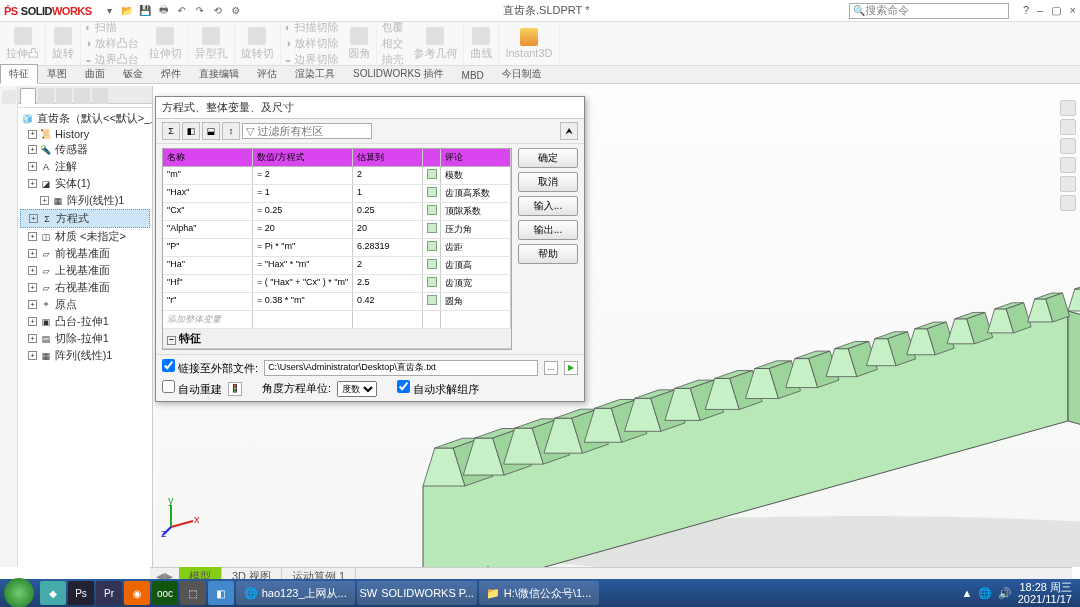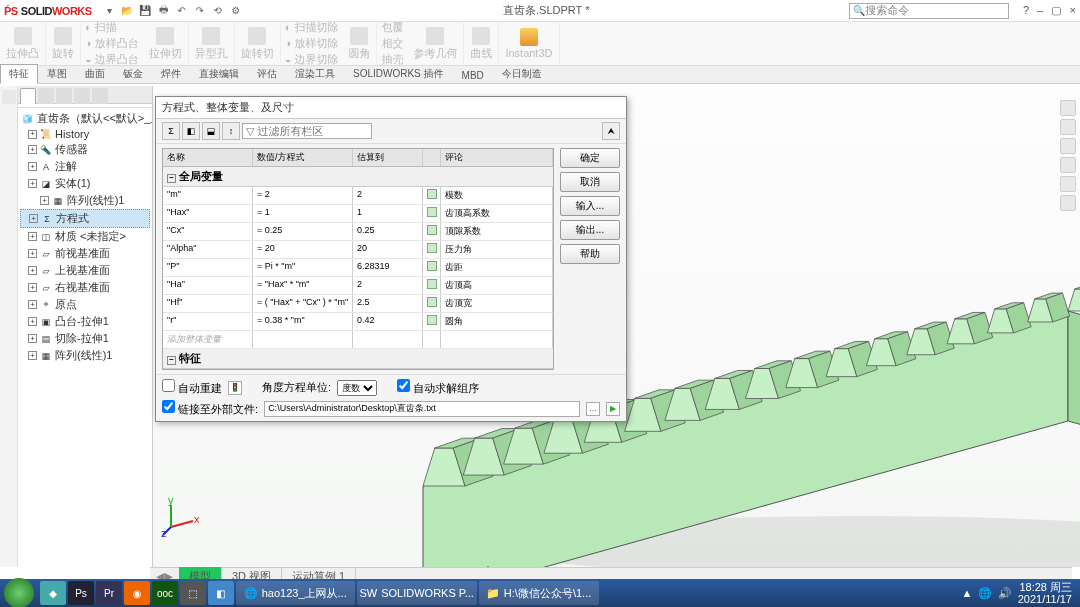--- a/index.html
+++ b/index.html
@@ -33,37 +33,37 @@
 .tree{flex:1;padding:2px;overflow:hidden}
 .tree-item{display:flex;align-items:center;gap:3px;padding:1px 2px;color:#333;font-size:10px;white-space:nowrap}
 .tree-item.sel{background:#cde6f7;border:1px dotted #5a9bd4}
 .tree-ic{width:12px;height:12px;flex-shrink:0;display:inline-flex;align-items:center;justify-content:center;font-size:9px}
 .tgl{width:9px;height:9px;border:1px solid #888;display:inline-flex;align-items:center;justify-content:center;font-size:8px;line-height:1;flex-shrink:0}
 .gfx{flex:1;background:linear-gradient(#fdfdfd,#f5f7f5);position:relative;overflow:hidden}
 .triad{position:absolute;left:8px;bottom:30px;width:40px;height:40px}
 .triad svg{width:100%;height:100%}
 .bot-tabs{position:absolute;left:150px;right:8px;bottom:22px;height:18px;background:#f0f0f0;border-top:1px solid #ccc;display:flex;align-items:center;gap:0;font-size:10px}
 .bot-tab{padding:2px 10px;border-right:1px solid #ccc;color:#555}
-.bot-tab.act{background:#22c55e;border-top:1px solid #fff;margin-top:-1px}
+.bot-tab.act{background:#84cc16;border-top:1px solid #fff;margin-top:-1px}
 .status{position:absolute;left:0;right:0;bottom:14px;height:8px;font-size:9px;color:#666;padding:0 4px;display:flex;justify-content:space-between}
 .taskbar{position:absolute;left:0;right:0;bottom:0;height:28px;background:linear-gradient(#2a5a9e,#1e3f6e);display:flex;align-items:center;padding:0 4px;gap:2px}
 .tb-btn{height:24px;min-width:26px;border-radius:2px;display:flex;align-items:center;justify-content:center;color:#fff;font-size:10px}
 .tb-start{width:30px;height:30px;border-radius:50%;background:radial-gradient(#6fcf6f,#1a6e1a);margin-right:4px}
 .tb-task{background:rgba(255,255,255,.15);padding:0 8px;gap:4px;max-width:120px;overflow:hidden;white-space:nowrap}
 .tb-tray{margin-left:auto;display:flex;align-items:center;gap:6px;color:#fff;font-size:9px;padding-right:4px}
 .tb-clock{text-align:right;line-height:1.1}
 
-.dlg{position:absolute;left:155px;top:96px;width:472px;background:#f4f4f4;border:1px solid #888;box-shadow:2px 2px 6px rgba(0,0,0,.3);font-size:10px}
+.dlg{position:absolute;left:155px;top:96px;width:430px;background:#f4f4f4;border:1px solid #888;box-shadow:2px 2px 6px rgba(0,0,0,.3);font-size:10px}
 .dlg-title{background:#fff;padding:3px 6px;border-bottom:1px solid #ccc;color:#333}
 .dlg-tb{display:flex;align-items:center;gap:2px;padding:3px 6px;border-bottom:1px solid #ddd}
 .dlg-tbtn{width:18px;height:18px;border:1px solid #bbb;background:#eee;display:flex;align-items:center;justify-content:center;font-size:9px}
 .dlg-filter{flex:1;max-width:130px;height:16px;border:1px solid #aaa;padding:0 3px;display:flex;align-items:center;gap:3px;color:#777;background:#fff}
 .dlg-body{display:flex;gap:6px;padding:4px 6px}
 .eq-tbl{flex:1;border:1px solid #aaa;background:#fff}
-.eq-hdr{display:flex;background:#e5e5e5;border-bottom:1px solid #bbb}
+.eq-hdr{display:flex;background:#d946ef;border-bottom:1px solid #bbb}
 .eq-hdr>div,.eq-row>div{border-right:1px solid #ccc;padding:2px 4px;font-size:9px;overflow:hidden;white-space:nowrap}
 .eq-row{display:flex;border-bottom:1px solid #e4e4e4}
 .c-name{width:90px}.c-val{width:100px}.c-calc{width:70px}.c-chk{width:18px;text-align:center}.c-cmt{flex:1}
 .eq-grp{background:#f0f0f0;font-weight:bold;padding:2px 4px;border-bottom:1px solid #ccc;font-size:9px}
 .eq-grp .tgl{margin-right:3px}
 .eq-chk{width:10px;height:10px;background:#cdeacd;border:1px solid #7a7;display:inline-block}
 .dlg-btns{display:flex;flex-direction:column;gap:4px;width:60px}
 .dlg-btn{height:20px;border:1px solid #999;background:linear-gradient(#fff,#e4e4e4);border-radius:2px;font-size:10px;display:flex;align-items:center;justify-content:center}
 .dlg-foot{padding:4px 6px;display:flex;flex-direction:column;gap:4px;border-top:1px solid #ddd}
 .dlg-frow{display:flex;align-items:center;gap:6px;font-size:10px}
@@ -389,21 +389,20 @@
   </div>
   <div class="dlg-body">
     <div class="eq-tbl">
       <div class="eq-hdr">
         <div class="c-name">名称</div>
         <div class="c-val">数值/方程式</div>
         <div class="c-calc">估算到</div>
         <div class="c-chk"></div>
         <div class="c-cmt">评论</div>
       </div>
-      <div class="eq-grp"><span class="tgl">−</span><span>全局变量</span></div>
       <div id="eq-rows">
           <div class="eq-row">
             <div class="c-name">"m"</div>
             <div class="c-val">= 2</div>
             <div class="c-calc">2</div>
             <div class="c-chk"><span class="eq-chk"></span></div>
             <div class="c-cmt">模数</div>
           </div>
           <div class="eq-row">
             <div class="c-name">"Hax"</div>
@@ -467,31 +466,31 @@
     <div class="dlg-btns">
       <div class="dlg-btn">确定</div>
       <div class="dlg-btn">取消</div>
       <div class="dlg-btn">输入...</div>
       <div class="dlg-btn">输出...</div>
       <div class="dlg-btn">帮助</div>
     </div>
   </div>
   <div class="dlg-foot">
     <div class="dlg-frow">
+      <label><input type="checkbox" checked="" style=""> <span>链接至外部文件:</span></label>
+      <input type="text" value="C:\Users\Administrator\Desktop\直齿条.txt" style="">
+      <span class="mini-ic">…</span>
+      <span class="mini-ic" style="color:#2a2">▶</span>
+    </div>
+    <div class="dlg-frow">
       <label><input type="checkbox" style=""> <span>自动重建</span></label>
       <span class="mini-ic">🚦</span>
       <span style="margin-left:14px">角度方程单位:</span>
       <select style="height:16px;font-size:9px"><option>度数</option></select>
       <label style="margin-left:14px"><input type="checkbox" checked="" style=""> <span>自动求解组序</span></label>
-    </div>
-    <div class="dlg-frow">
-      <label><input type="checkbox" checked="" style=""> <span>链接至外部文件:</span></label>
-      <input type="text" value="C:\Users\Administrator\Desktop\直齿条.txt" style="">
-      <span class="mini-ic">…</span>
-      <span class="mini-ic" style="color:#2a2">▶</span>
     </div>
   </div>
 </div>
 
 <div class="bot-tabs" id="bot-tabs">
   <span style="padding:0 6px;color:#888">◀▶</span>
 <div class="bot-tab act">模型</div>
     <div class="bot-tab">3D 视图</div>
     <div class="bot-tab">运动算例 1</div>
   </div>

